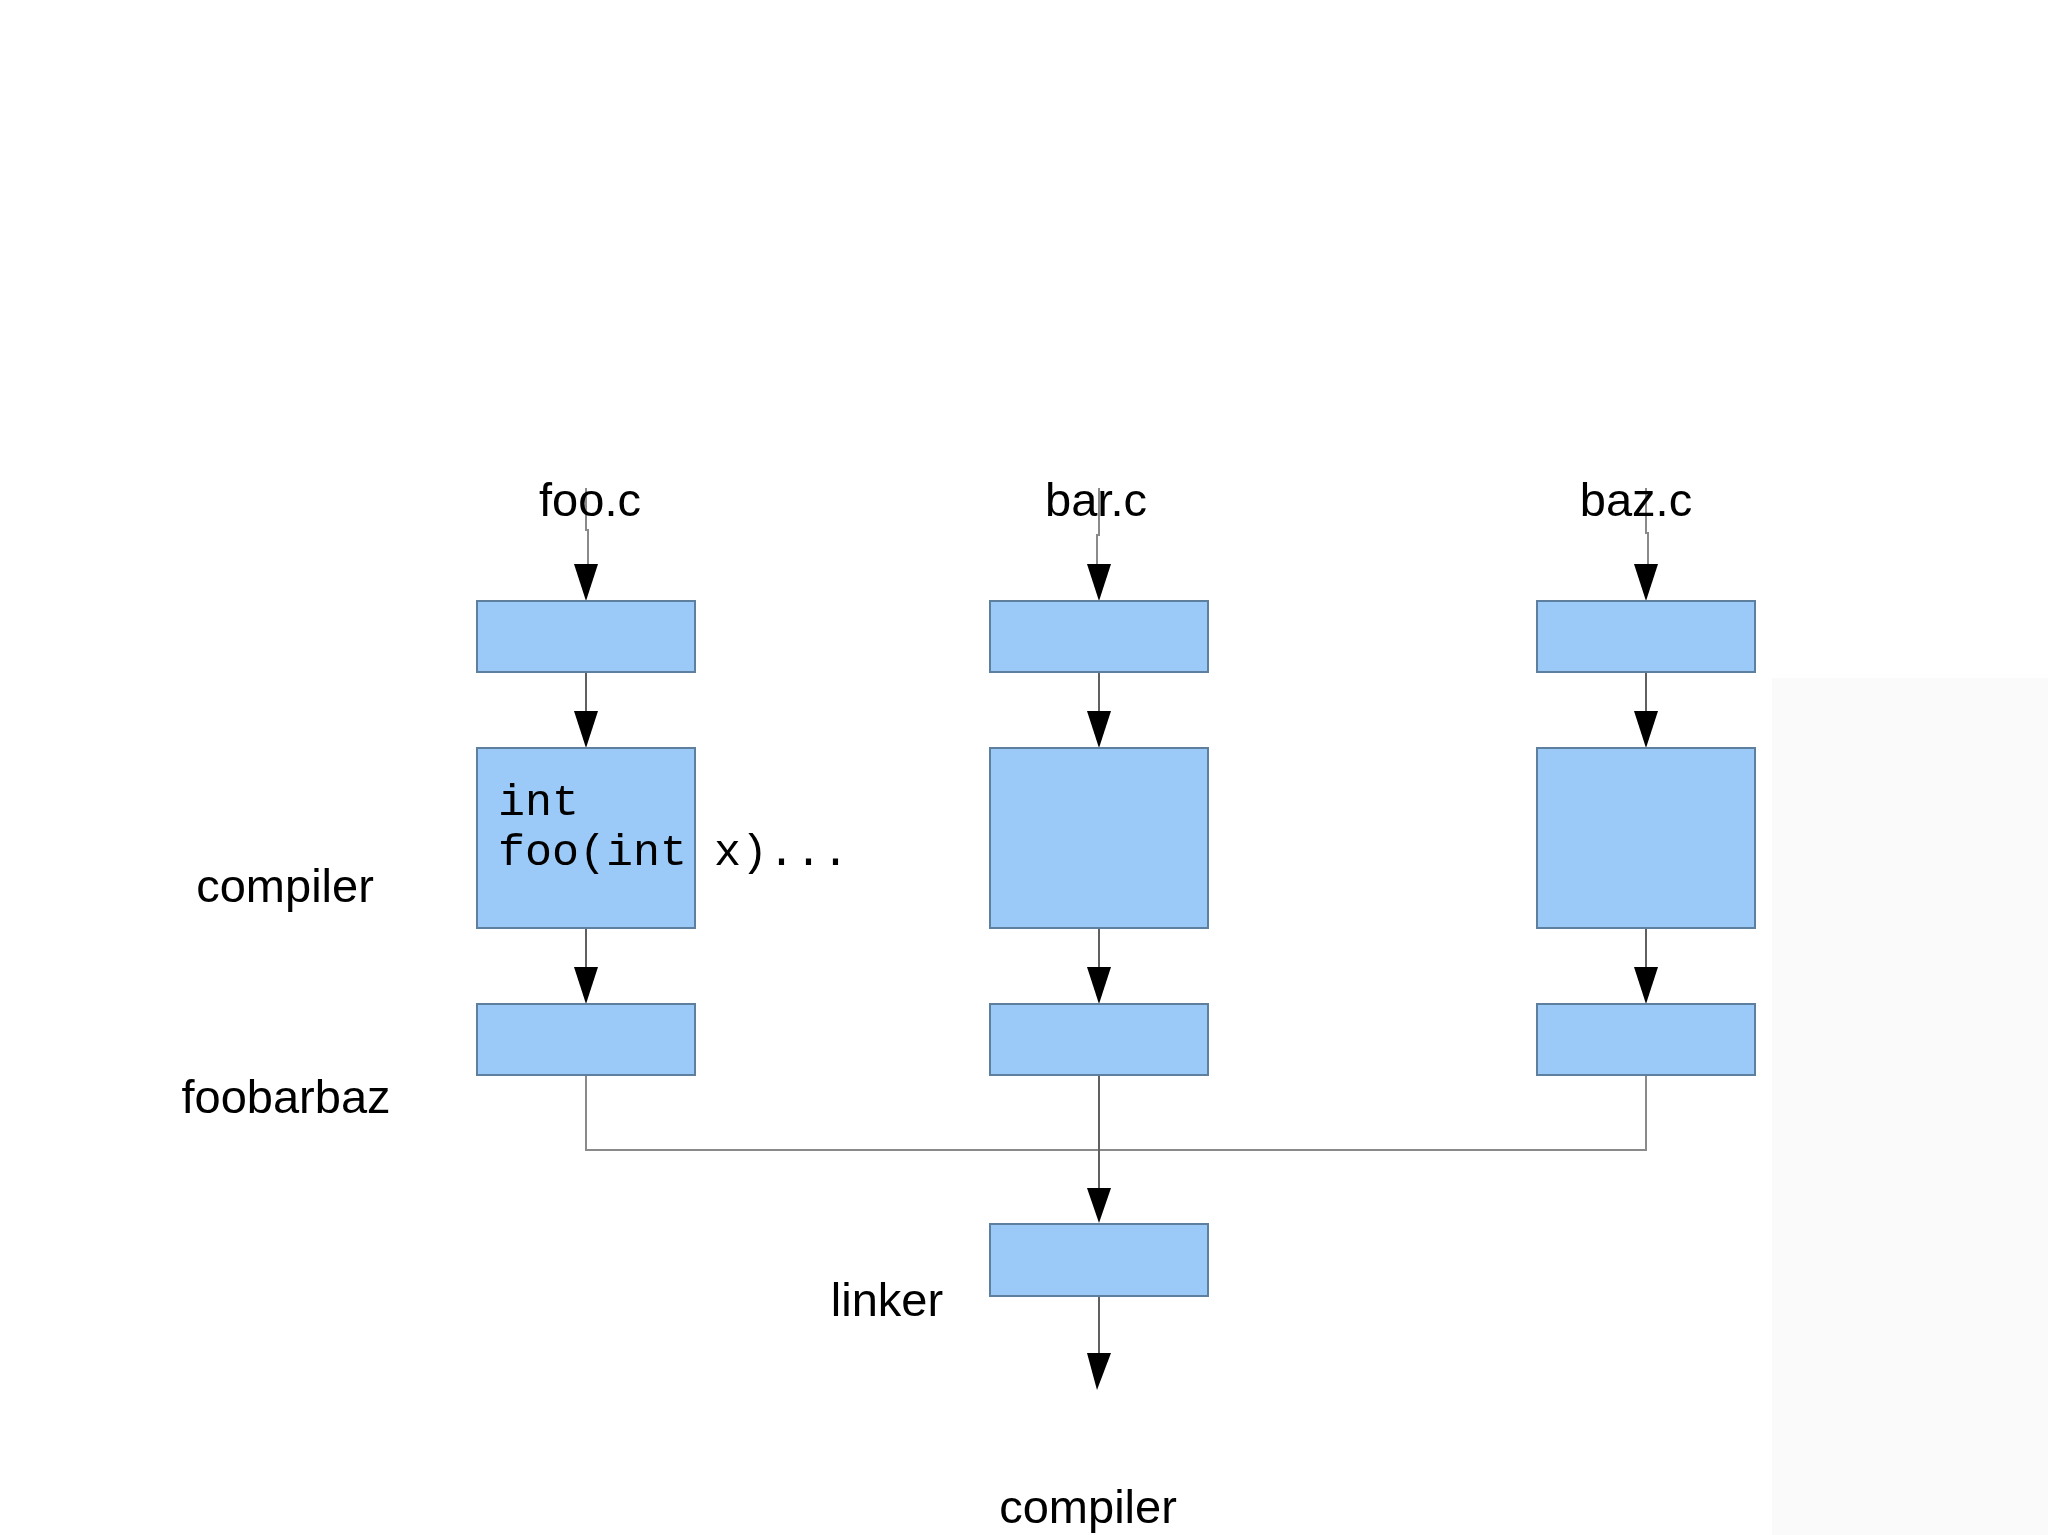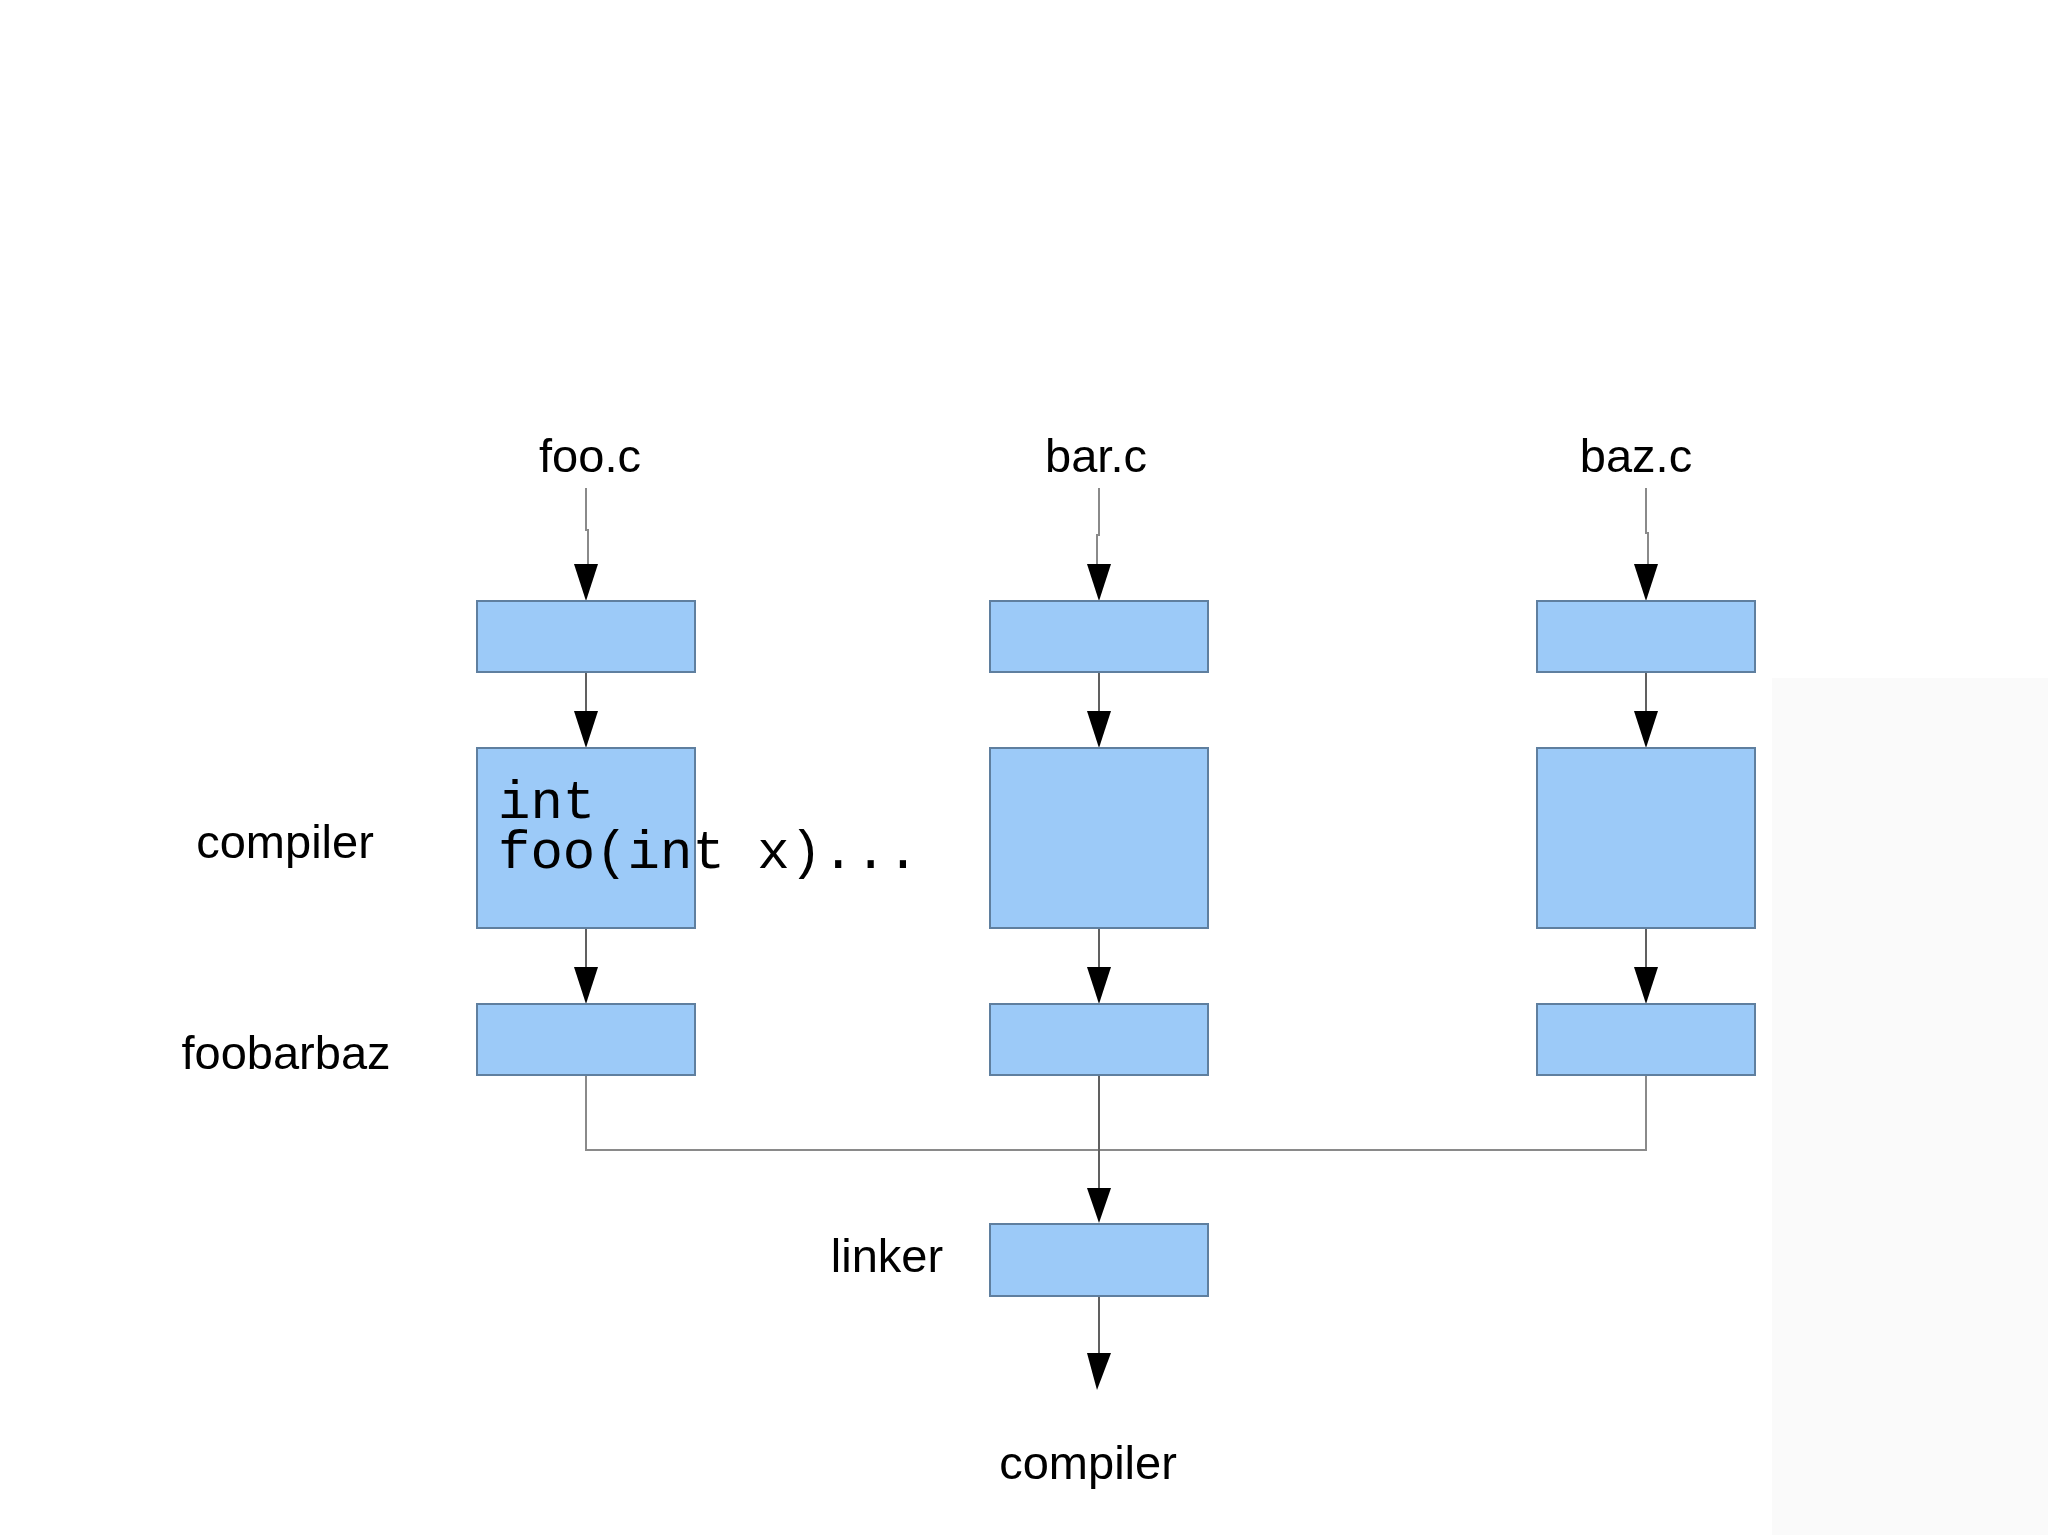--- a/index.html
+++ b/index.html
@@ -49,27 +49,28 @@
   .row-comp { top: 747px; }
   .row-asm  { top: 1003px; }
 
   .label {
     position: absolute;
     transform: translate(-50%, -50%);
     font-size: 47px;
     line-height: 1.1;
     color: #000000;
     white-space: nowrap;
+    margin-top: 44px;
   }
   .code-annotation {
     position: absolute;
     left: 498px;
     top: 779px;
     font-family: "Liberation Mono", "DejaVu Sans Mono", monospace;
-    font-size: 54px;
+    font-size: 45px;
     line-height: 50px;
     color: #000000;
     white-space: pre;
     z-index: 3;
   }
 </style>
 </head>
 <body>
 
 <div id="canvas">

